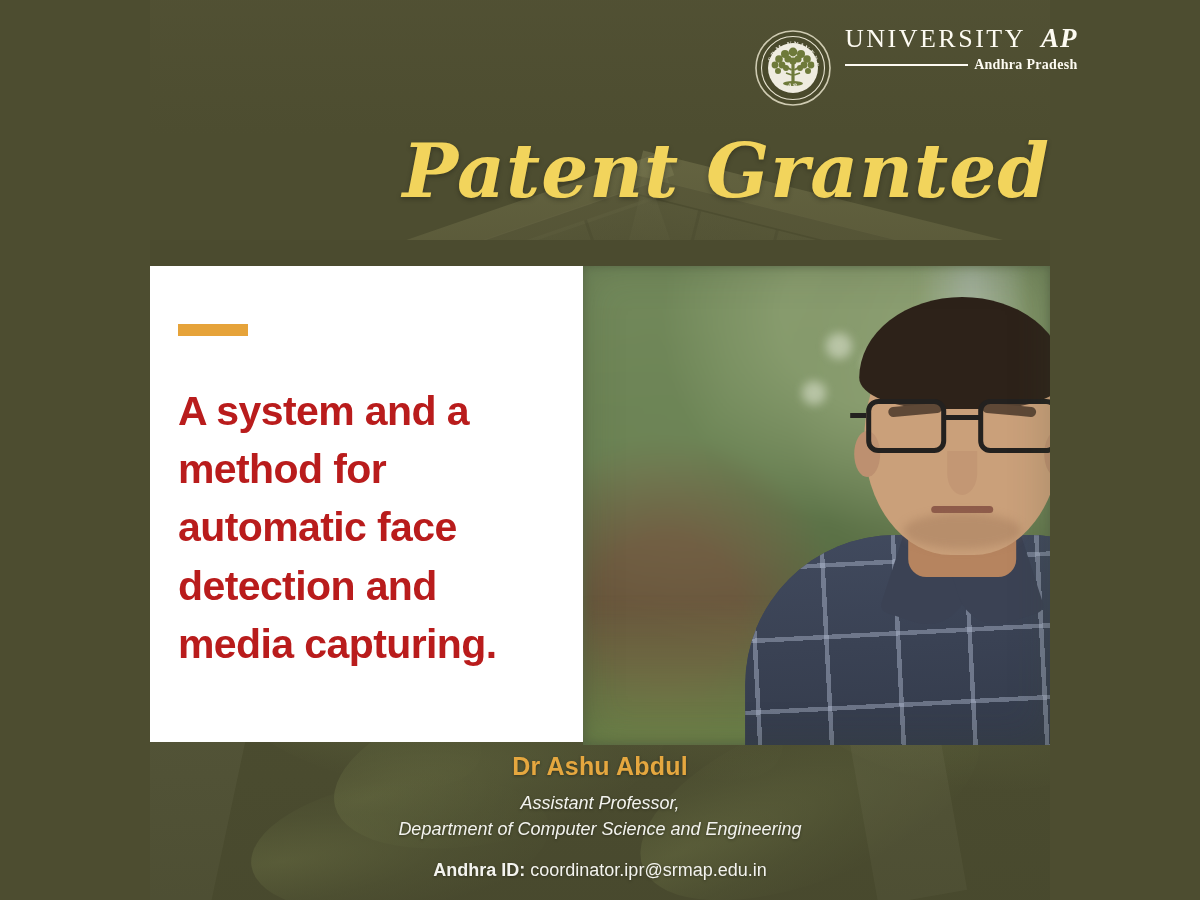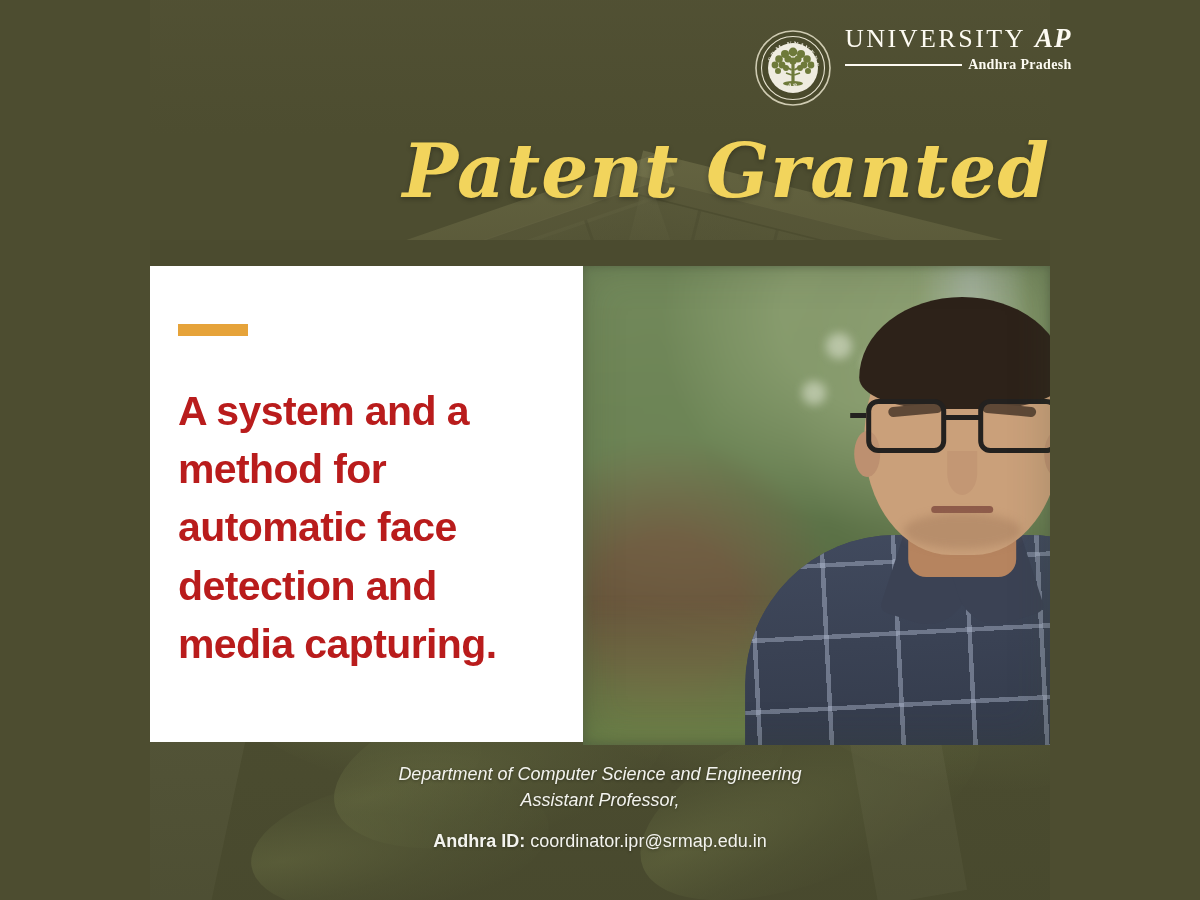--- a/index.html
+++ b/index.html
@@ -176,21 +176,21 @@
     font-family: "Liberation Serif", serif;
     font-size: 62px;
     font-weight: 700;
     color: #fdfbf2;
     letter-spacing: 2px;
     line-height: 0.96;
   }
   .logo-univ-row {
     display: flex;
     align-items: baseline;
-    gap: 9px;
+    gap: 15px;
     margin-top: 1px;
   }
   .logo-univ {
     font-family: "Liberation Serif", serif;
     font-size: 26px;
     font-weight: 400;
     color: #fdfbf2;
     letter-spacing: 2.5px;
   }
   .logo-ap {
@@ -612,23 +612,24 @@
 
       </div>
       <div class="nose"></div>
       <div class="mouth"></div>
       <div class="chin-sh"></div>
     </div>
     <div class="photo-soft"></div>
   </div>
 
   <div class="footer">
+    <div class="f-name">Dr Ashu Abdul</div>
     <div class="f-role">
+      <div>Assistant Professor,</div>
       <div>Department of Computer Science and Engineering</div>
-      <div>Assistant Professor,</div>
     </div>
     <div class="f-email">
       <b>Andhra ID:</b>
       <span>coordinator.ipr@srmap.edu.in</span>
     </div>
   </div>
 
 </div>
 
 </body></html>

